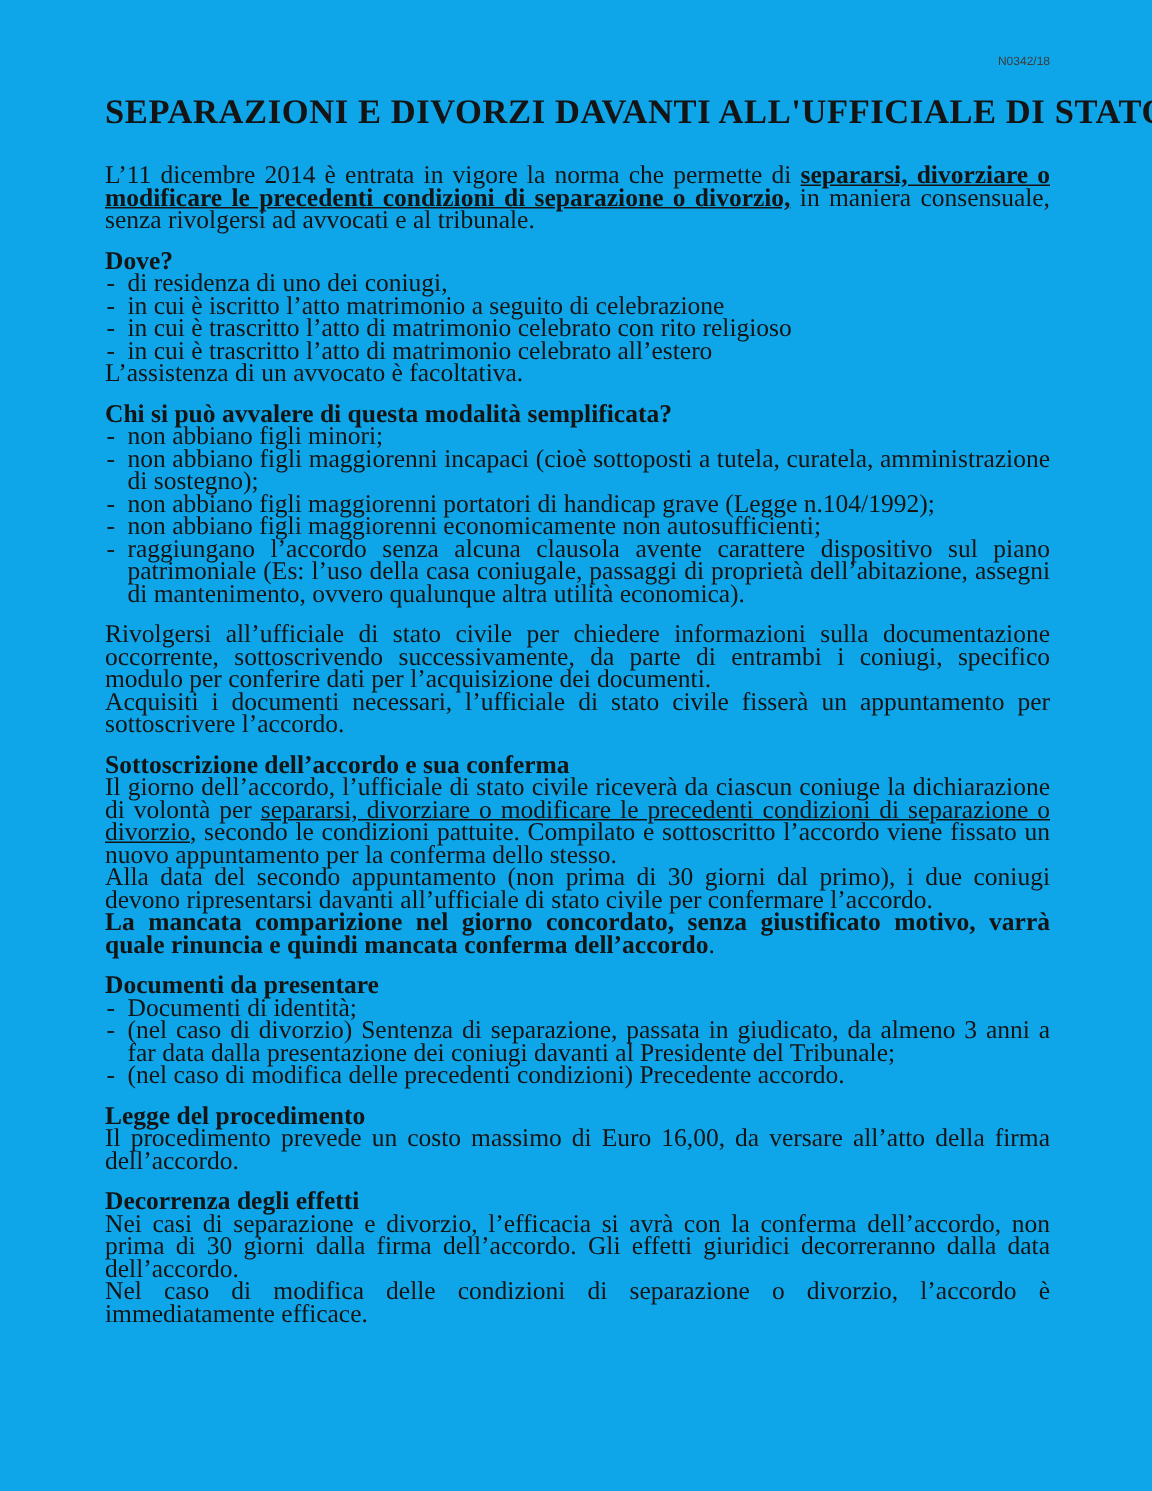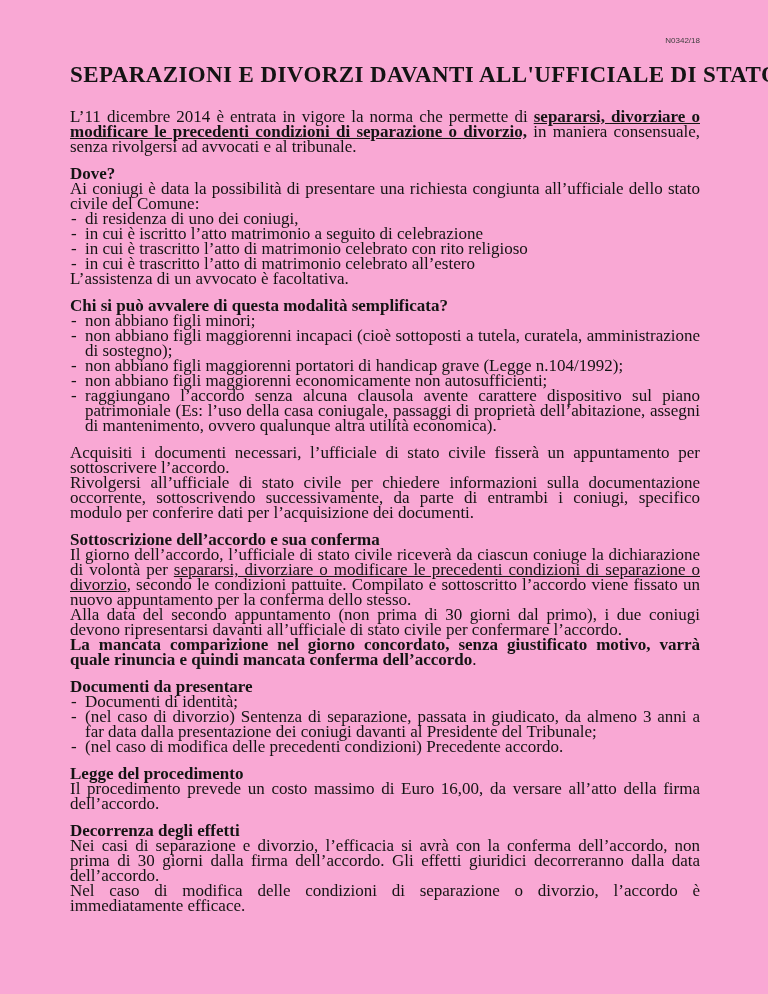--- a/index.html
+++ b/index.html
@@ -5,21 +5,21 @@
   * { margin: 0; padding: 0; box-sizing: border-box; }
   html, body { background: #ffffff; }
   body {
     width: 768px; height: 994px;
     font-family: "Liberation Serif", serif;
     color: #141414;
     -webkit-font-smoothing: antialiased;
   }
   .page {
     width: 768px; height: 994px;
-    background: #f9a8d4;
+    background: #0ea5e9;
     padding: 36px 68px 0 70px;
     overflow: hidden;
   }
   .ref {
     font-family: "Liberation Sans", sans-serif;
     font-size: 8px;
     line-height: 10px;
     color: #3d3d3d;
     text-align: right;
     margin-bottom: 18px;
@@ -54,40 +54,39 @@
   <div class="ref">N0342/18</div>
 
   <h1 class="title">SEPARAZIONI E DIVORZI DAVANTI ALL'UFFICIALE DI STATO CIVILE</h1>
 
   <div class="docbody">
 
     <p><span>L’11 dicembre 2014 è entrata in vigore la norma che permette di </span><span class="bu">separarsi, divorziare o modificare le precedenti condizioni di separazione o divorzio,</span><span> in maniera consensuale, senza rivolgersi ad avvocati e al tribunale.</span></p>
 
     <div class="section">
       <div class="heading">Dove?</div>
-      <p>Ai coniugi è data la possibilità di presentare una richiesta congiunta all’ufficiale dello stato civile del Comune:</p>
       <div class="li"><span class="dash">-</span><span>di residenza di uno dei coniugi,</span></div>
       <div class="li"><span class="dash">-</span><span>in cui è iscritto l’atto matrimonio a seguito di celebrazione</span></div>
       <div class="li"><span class="dash">-</span><span>in cui è trascritto l’atto di matrimonio celebrato con rito religioso</span></div>
       <div class="li"><span class="dash">-</span><span>in cui è trascritto l’atto di matrimonio celebrato all’estero</span></div>
       <p>L’assistenza di un avvocato è facoltativa.</p>
     </div>
 
     <div class="section">
       <div class="heading">Chi si può avvalere di questa modalità semplificata?</div>
       <div class="li"><span class="dash">-</span><span>non abbiano figli minori;</span></div>
       <div class="li"><span class="dash">-</span><span>non abbiano figli maggiorenni incapaci (cioè sottoposti a tutela, curatela, amministrazione di sostegno);</span></div>
       <div class="li"><span class="dash">-</span><span>non abbiano figli maggiorenni portatori di handicap grave (Legge n.104/1992);</span></div>
       <div class="li"><span class="dash">-</span><span>non abbiano figli maggiorenni economicamente non autosufficienti;</span></div>
       <div class="li"><span class="dash">-</span><span>raggiungano l’accordo senza alcuna clausola avente carattere dispositivo sul piano patrimoniale (Es: l’uso della casa coniugale, passaggi di proprietà dell’abitazione, assegni di mantenimento, ovvero qualunque altra utilità economica).</span></div>
     </div>
 
     <div class="section">
+      <p>Rivolgersi all’ufficiale di stato civile per chiedere informazioni sulla documentazione occorrente, sottoscrivendo successivamente, da parte di entrambi i coniugi, specifico modulo per conferire dati per l’acquisizione dei documenti.</p>
       <p>Acquisiti i documenti necessari, l’ufficiale di stato civile fisserà un appuntamento per sottoscrivere l’accordo.</p>
-      <p>Rivolgersi all’ufficiale di stato civile per chiedere informazioni sulla documentazione occorrente, sottoscrivendo successivamente, da parte di entrambi i coniugi, specifico modulo per conferire dati per l’acquisizione dei documenti.</p>
     </div>
 
     <div class="section">
       <div class="heading">Sottoscrizione dell’accordo e sua conferma</div>
       <p><span>Il giorno dell’accordo, l’ufficiale di stato civile riceverà da ciascun coniuge la dichiarazione di volontà per </span><span class="u">separarsi, divorziare o modificare le precedenti condizioni di separazione o divorzio</span><span>, secondo le condizioni pattuite. Compilato e sottoscritto l’accordo viene fissato un nuovo appuntamento per la conferma dello stesso.</span></p>
       <p>Alla data del secondo appuntamento (non prima di 30 giorni dal primo), i due coniugi devono ripresentarsi davanti all’ufficiale di stato civile per confermare l’accordo.</p>
       <p><span class="b">La mancata comparizione nel giorno concordato, senza giustificato motivo, varrà quale rinuncia e quindi mancata conferma dell’accordo</span><span>.</span></p>
     </div>
 
     <div class="section">

